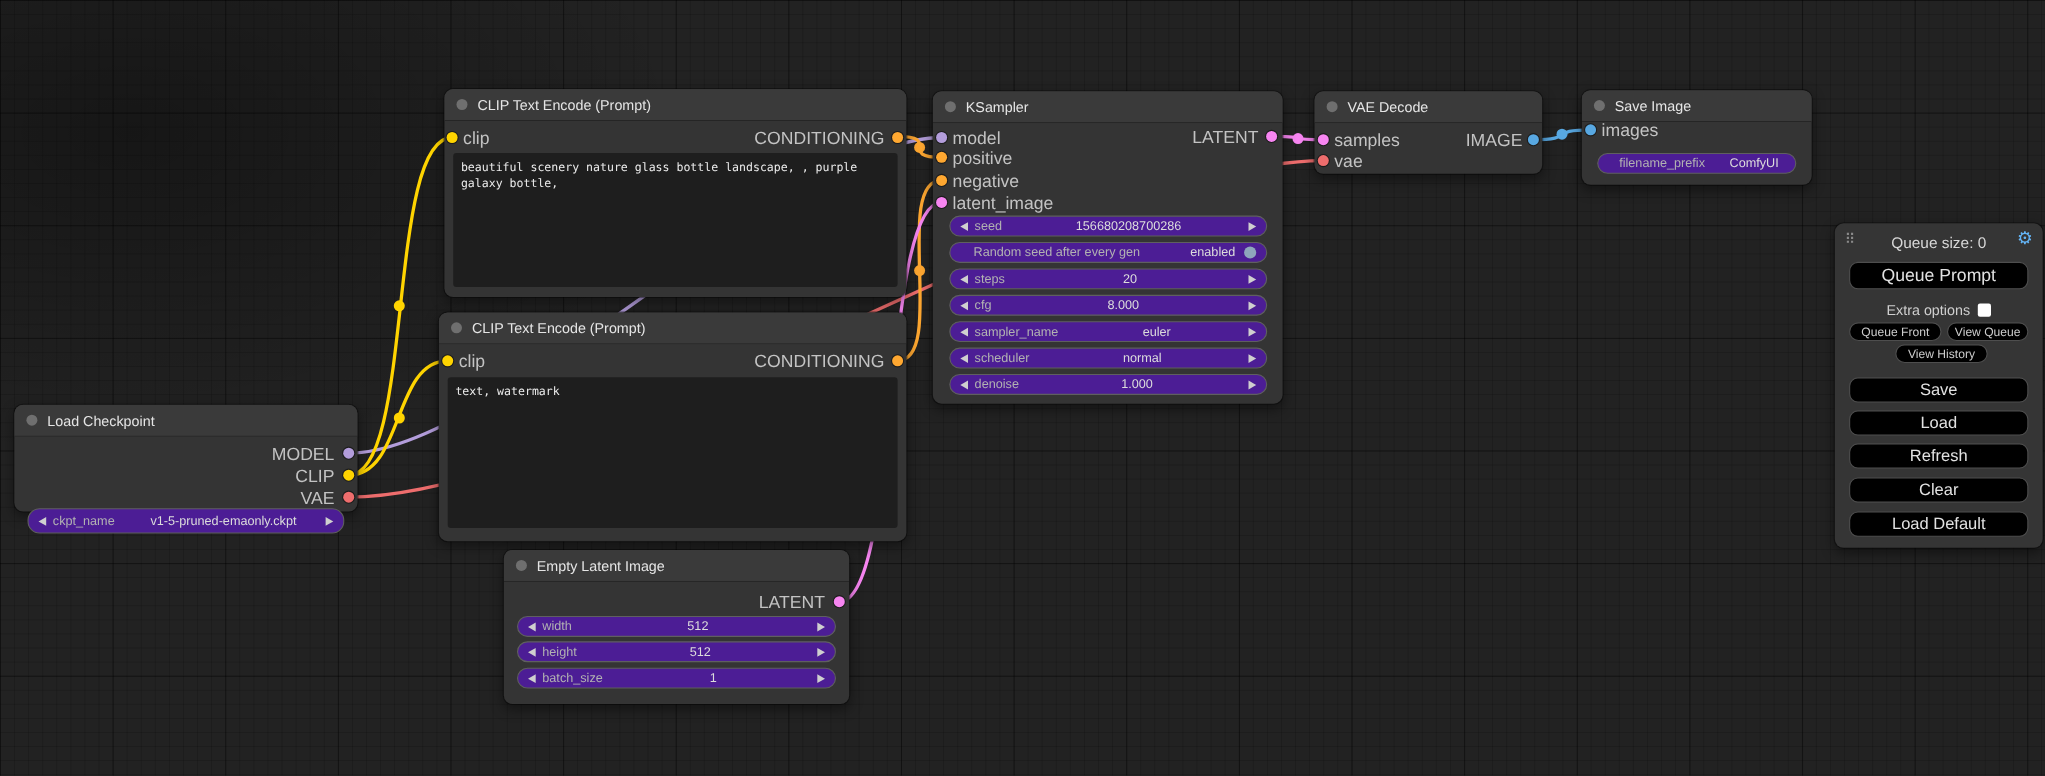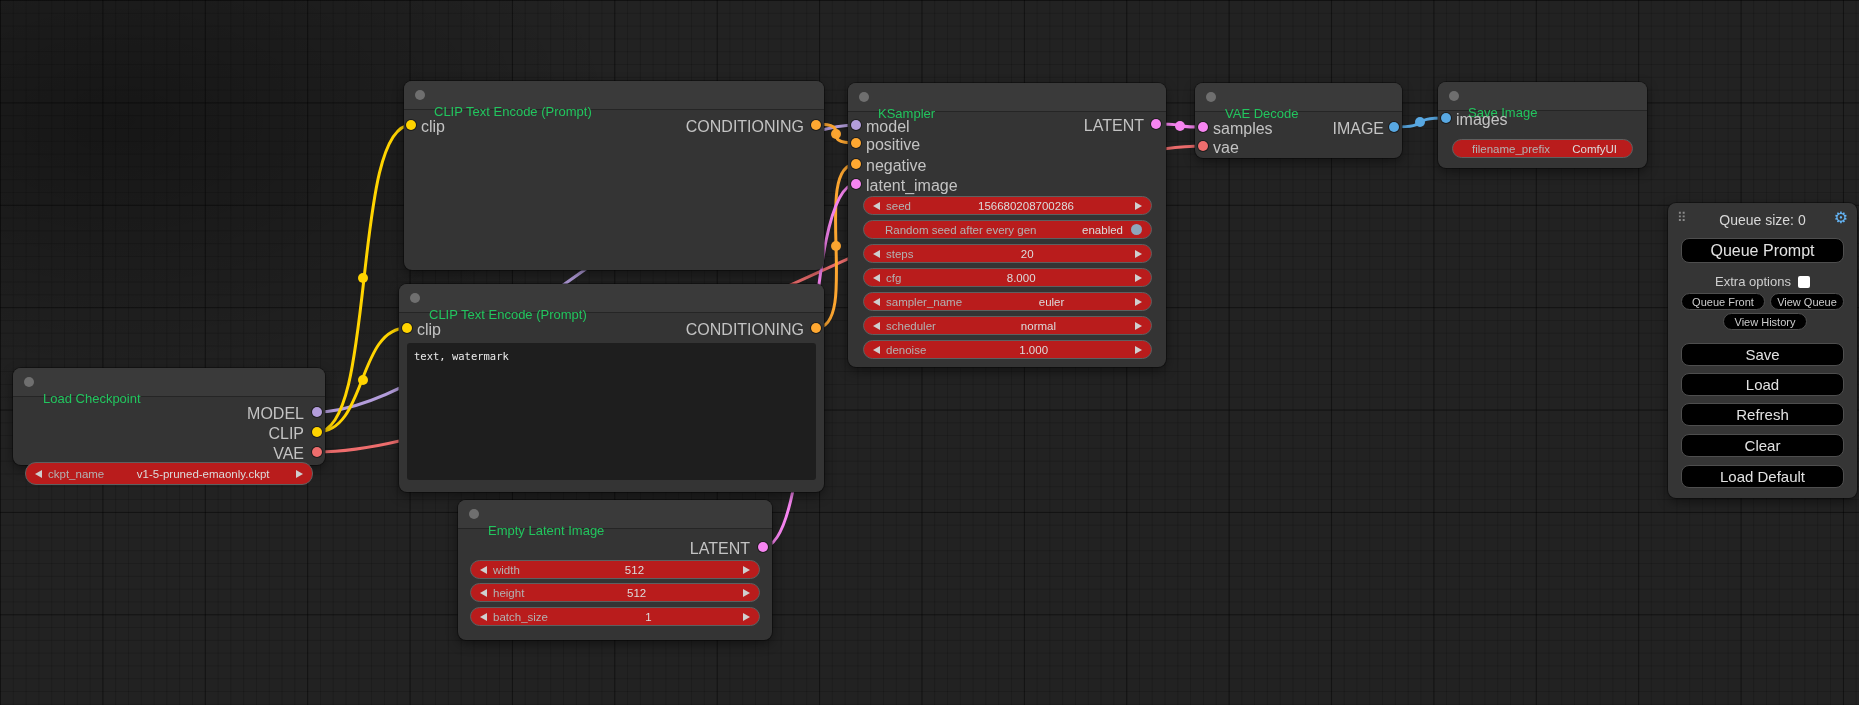--- a/index.html
+++ b/index.html
@@ -17,29 +17,29 @@
   .vignette{position:absolute;inset:0;pointer-events:none;
     background:radial-gradient(700px 420px at 120px 120px, rgba(0,0,0,.35), transparent 72%);}
   svg.wires{position:absolute;left:0;top:0;z-index:1;}
   svg.wires path{fill:none;stroke-width:3;stroke-linecap:round;}
 
   .node{position:absolute;z-index:2;background:#343434;border-radius:8px;
     box-shadow:0 0 0 1px rgba(0,0,0,.35), 0 4px 12px rgba(0,0,0,.45);}
   .ntitle{position:absolute;left:0;top:0;right:0;height:28px;background:#3a3a3a;
     border-radius:8px 8px 0 0;border-bottom:1px solid rgba(0,0,0,.35);}
   .tdot{position:absolute;left:11px;top:9px;width:10px;height:10px;border-radius:50%;background:#6f6f6f;}
-  .ttext{position:absolute;left:30px;top:7px;font-size:13px;color:#22c55e;white-space:nowrap;margin-top:16px;}
+  .ttext{position:absolute;left:30px;top:7px;font-size:13px;color:#e5e5e5;white-space:nowrap;}
 
   .pdot{position:absolute;width:10px;height:10px;border-radius:50%;box-shadow:0 0 0 1px rgba(0,0,0,.45);}
   .c-model{background:#b39ddb}.c-clip{background:#ffd400}.c-vae{background:#ee6d6d}
   .c-cond{background:#ffa831}.c-latent{background:#f785f1}.c-image{background:#58a8e2}
   .plabel{position:absolute;font-size:16px;color:#c3c3c3;white-space:nowrap;}
   .plabel.out{text-align:right;}
 
-  .widget{position:absolute;height:19px;background:#b91c1c;border:1px solid #5f5f5f;border-radius:11px;
+  .widget{position:absolute;height:19px;background:#4c1d95;border:1px solid #5f5f5f;border-radius:11px;
     display:flex;align-items:center;padding:0 9px;box-sizing:border-box;font-size:11.5px;color:#c9c9c9;}
   .widget .wlabel{color:#b2b2b2;margin:0 6px;white-space:nowrap;}
   .widget .wspace{flex:1;}
   .widget .wvalue{color:#dcdcdc;margin:0 6px;white-space:nowrap;}
   .arr-l{width:0;height:0;border-top:4px solid transparent;border-bottom:4px solid transparent;border-right:7px solid #cfcfcf;}
   .arr-r{width:0;height:0;border-top:4px solid transparent;border-bottom:4px solid transparent;border-left:7px solid #cfcfcf;}
   .toggle-dot{width:11px;height:11px;border-radius:50%;background:#8ea6bc;margin-left:2px;}
 
   .prompt{position:absolute;background:#1e1e1e;border-radius:3px;padding:6px 7px;box-sizing:border-box;
     font-family:"DejaVu Sans Mono",monospace;font-size:10.5px;line-height:1.45;color:#ececec;
@@ -106,20 +106,21 @@
 
 <div class="node" style="left:404px;top:81px;width:420px;height:189px">
   <div class="ntitle">
     <span class="tdot"></span>
     <span class="ttext">CLIP Text Encode (Prompt)</span>
   </div>
   <span class="pdot c-clip" style="left:2px;top:39px"></span>
   <span class="plabel" style="left:17px;top:37px">clip</span>
   <span class="plabel out" style="right:20px;top:37px">CONDITIONING</span>
   <span class="pdot c-cond" style="left:407px;top:39px"></span>
+  <div class="prompt" style="left:8px;top:58px;width:404px;height:122px">beautiful scenery nature glass bottle landscape, , purple galaxy bottle,</div>
 </div>
 
 <div class="node" style="left:399px;top:284px;width:425px;height:208px">
   <div class="ntitle">
     <span class="tdot"></span>
     <span class="ttext">CLIP Text Encode (Prompt)</span>
   </div>
   <span class="pdot c-clip" style="left:3px;top:39px"></span>
   <span class="plabel" style="left:18px;top:37px">clip</span>
   <span class="plabel out" style="right:20px;top:37px">CONDITIONING</span>

